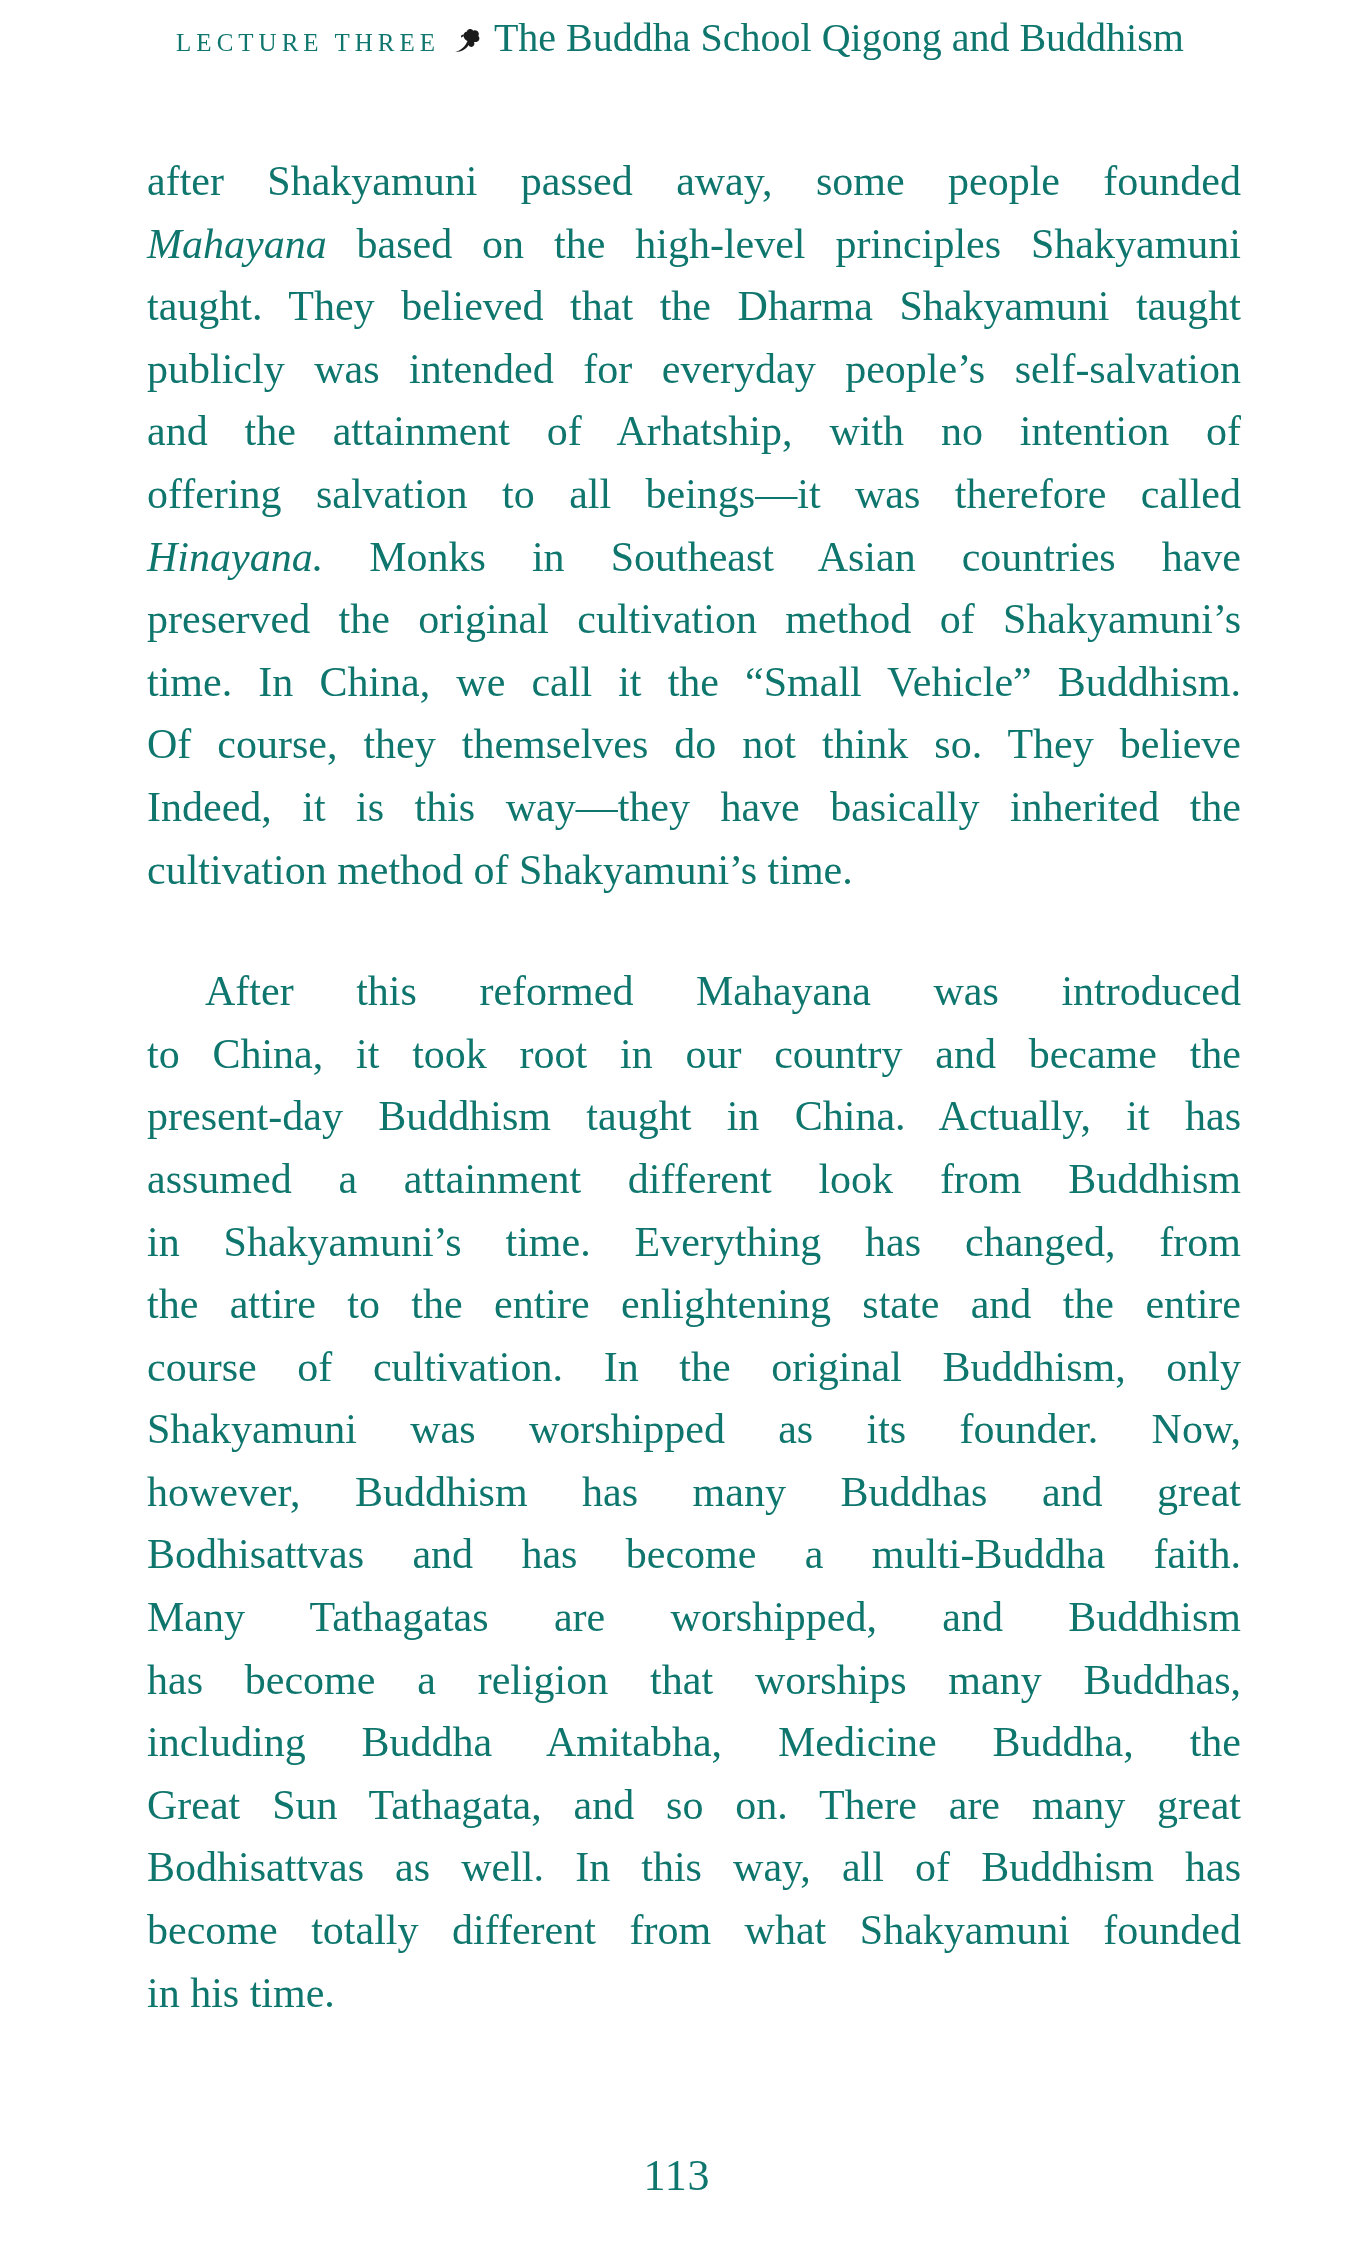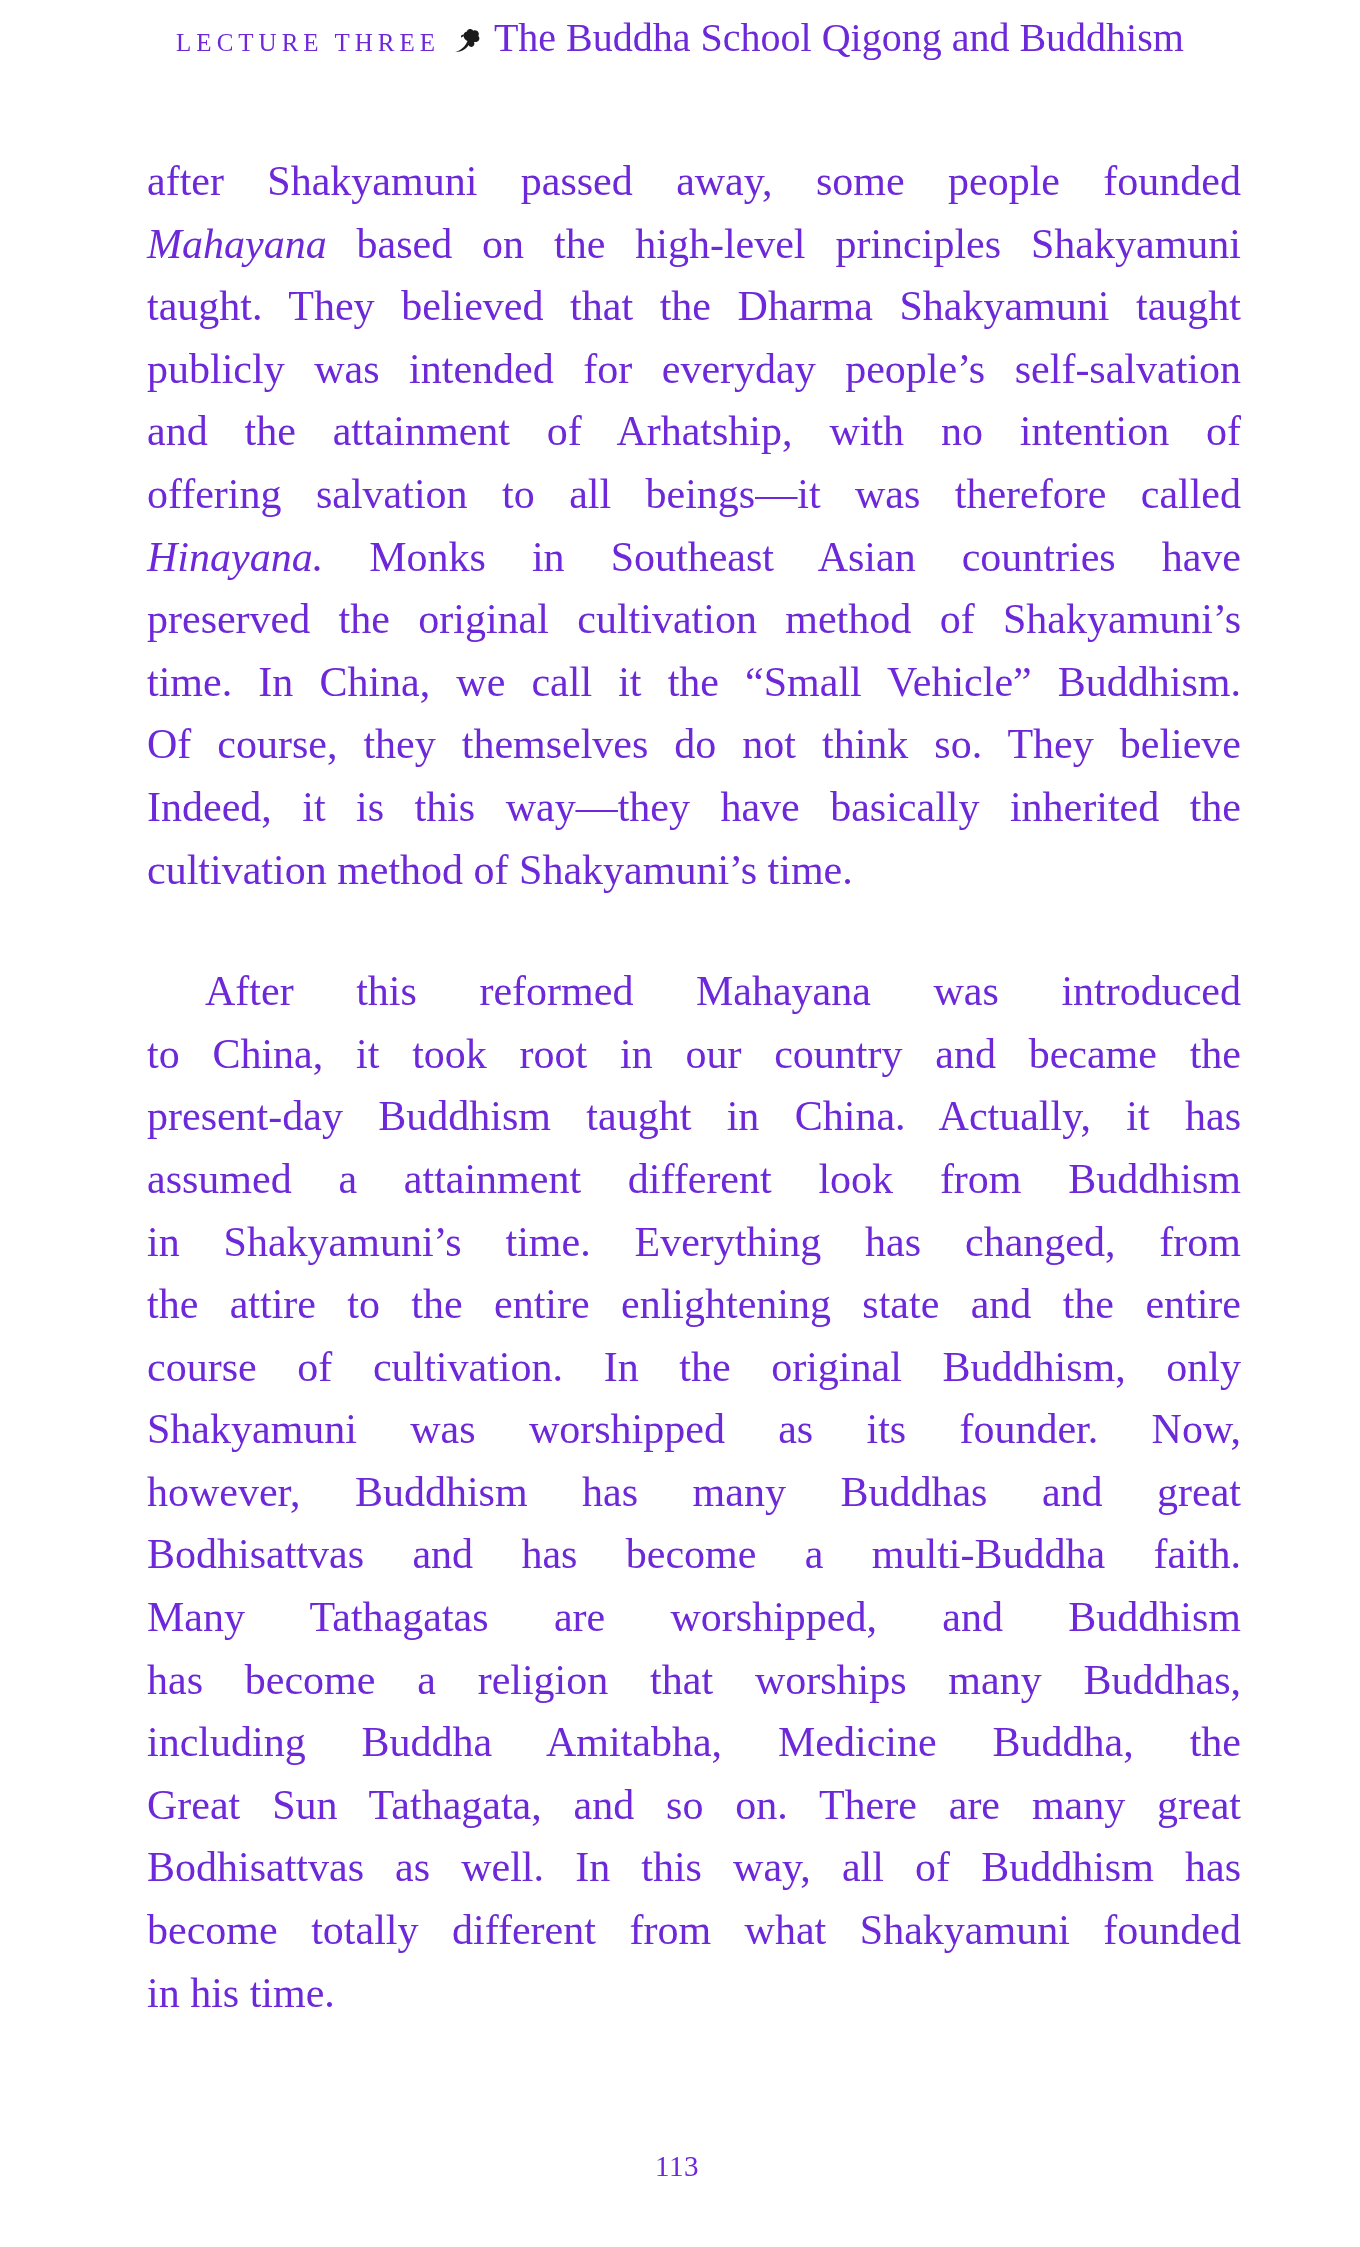--- a/index.html
+++ b/index.html
@@ -2,21 +2,21 @@
 <html><head>
 <meta charset="utf-8">
 <style>
   html, body { margin: 0; padding: 0; background: #e8e8e8; }
   .page {
     position: relative;
     width: 1360px;
     height: 2247px;
     margin: 0 auto;
     background: #ffffff;
-    color: #6d28d9;
+    color: #0f766e;
     font-family: "Liberation Serif", "DejaVu Serif", serif;
     overflow: hidden;
   }
   .running-header {
     position: absolute;
     top: 14px;
     left: 0;
     width: 100%;
     display: flex;
     justify-content: center;
@@ -56,21 +56,21 @@
   }
   .line-last { text-align-last: left; }
   .paragraph.indented .line:first-child { text-indent: 58px; }
   .line em { font-style: italic; }
   .page-number {
     position: absolute;
     left: 113px;
     top: 2150px;
     width: 1128px;
     text-align: center;
-    font-size: 29px;
+    font-size: 44px;
     letter-spacing: 0.02em;
   }
 </style>
 </head>
 <body>
 
 <div class="page">
 
   <div class="running-header">
     <span class="section-label">LECTURE THREE</span>

